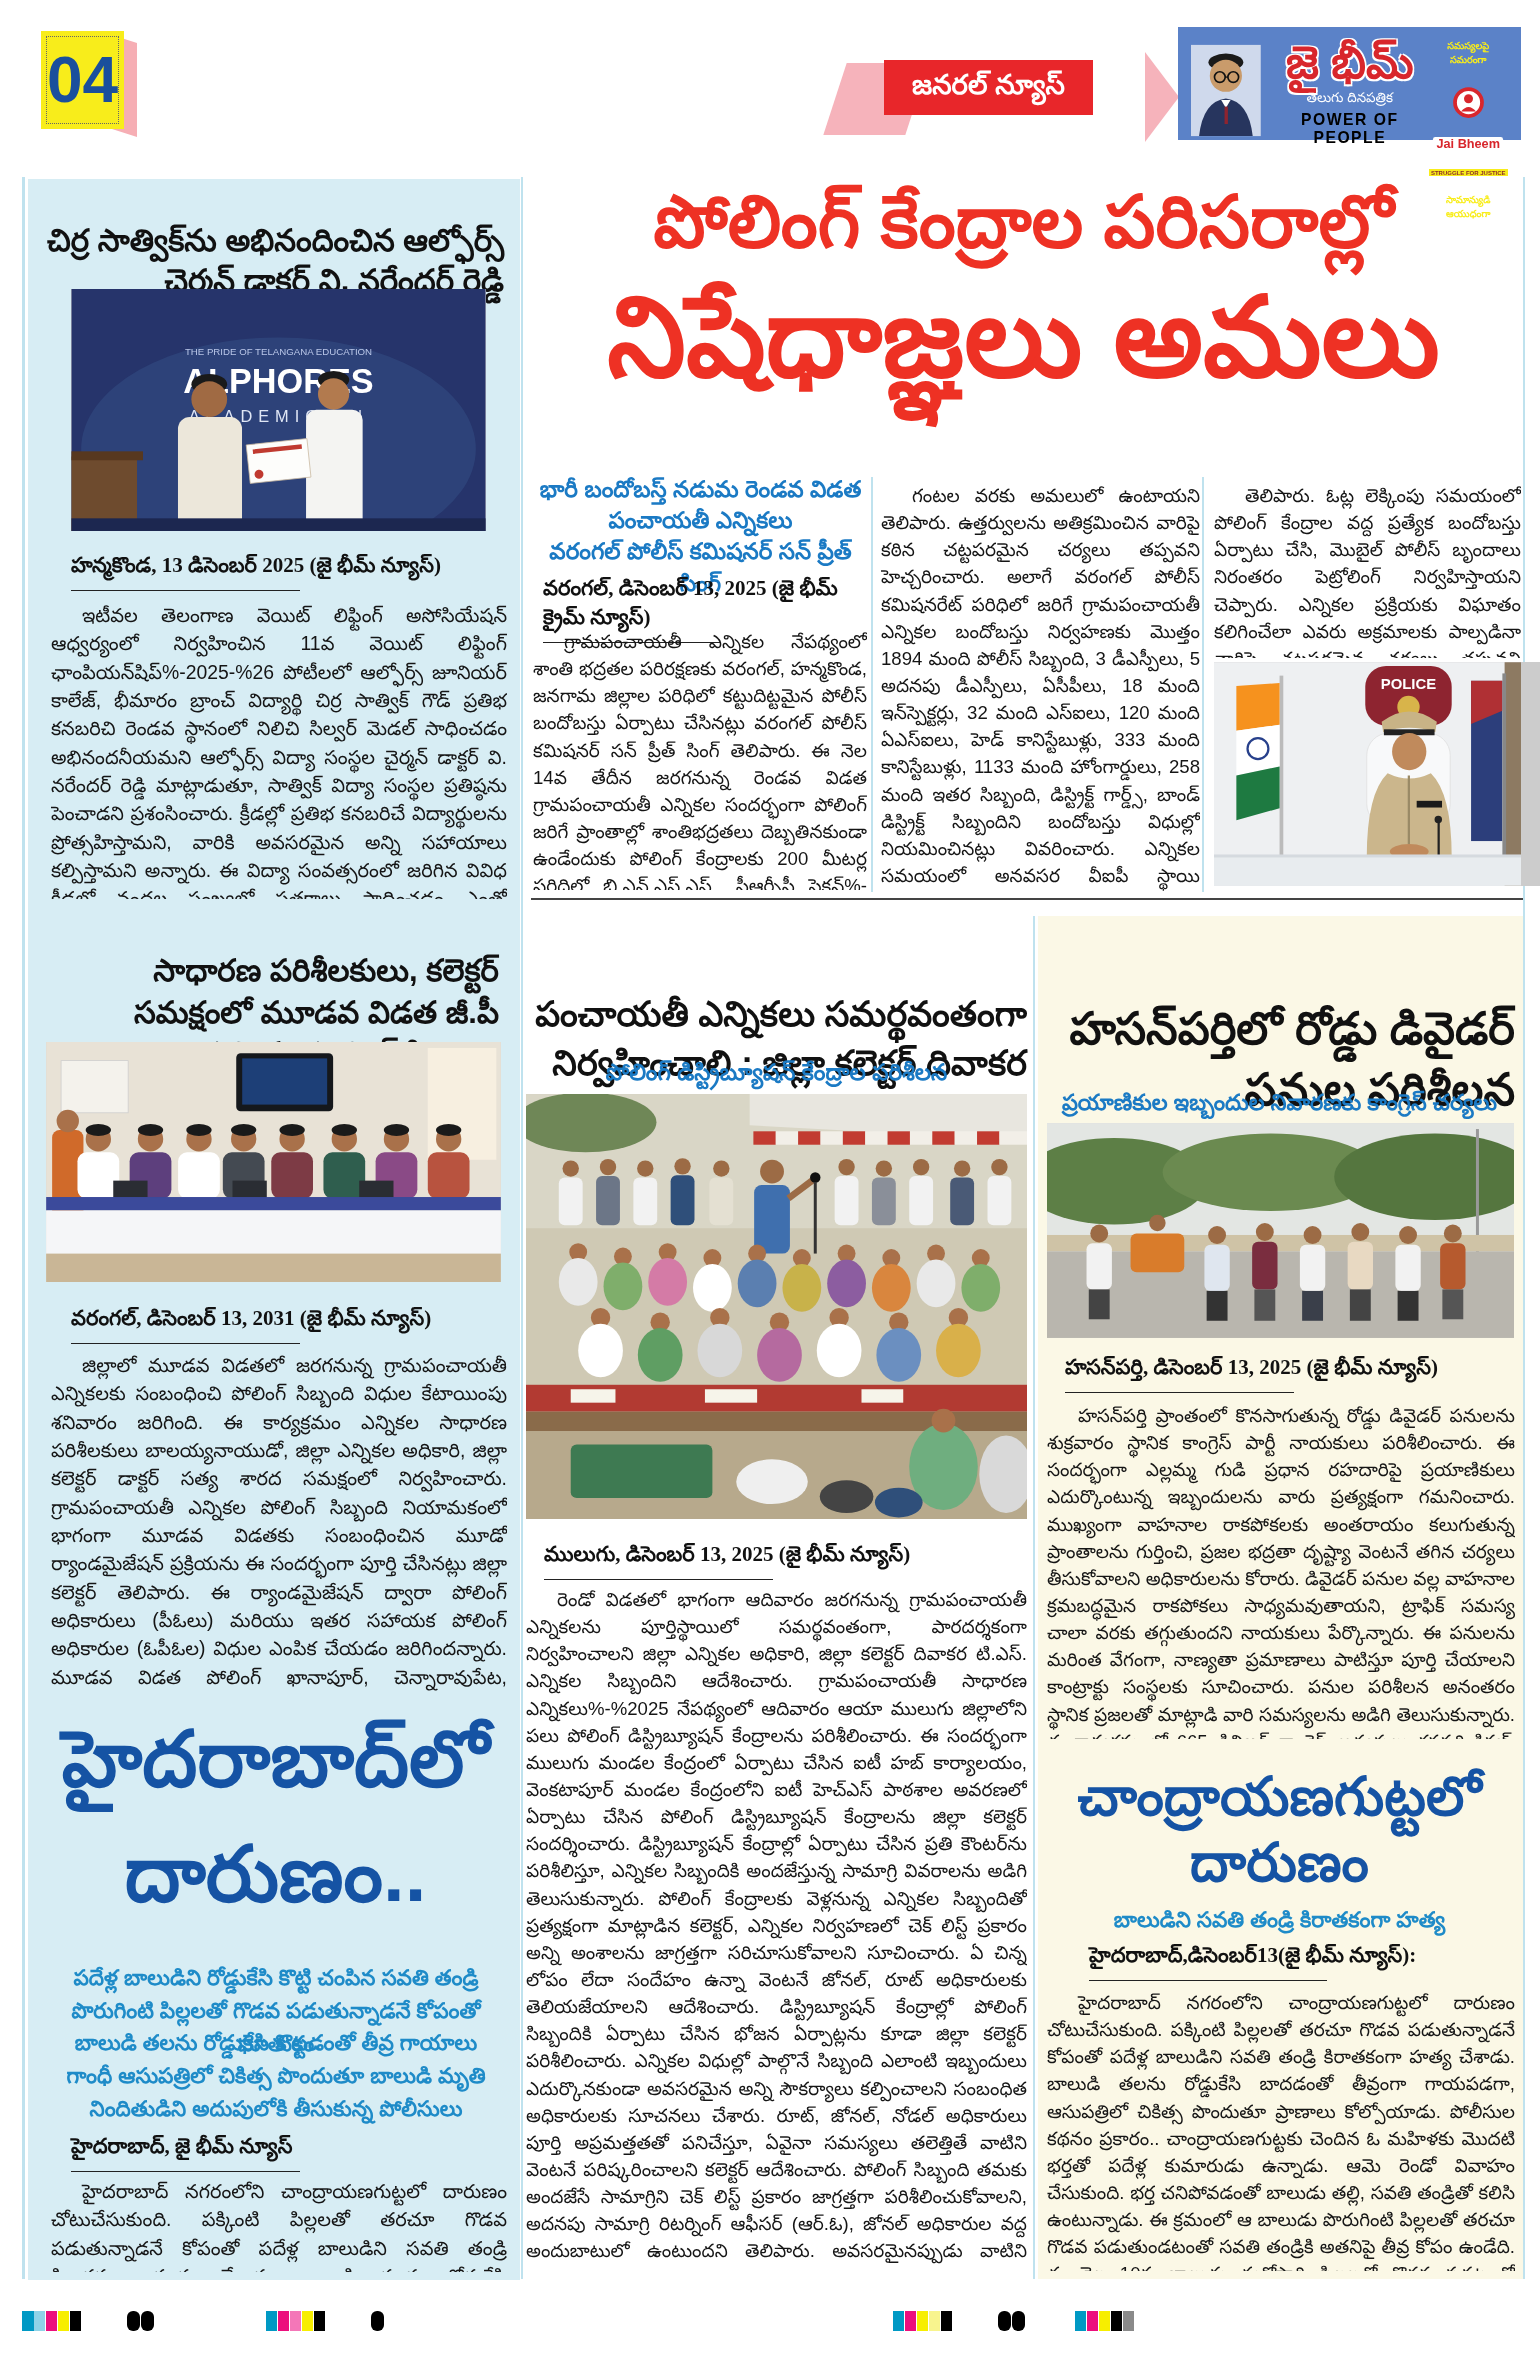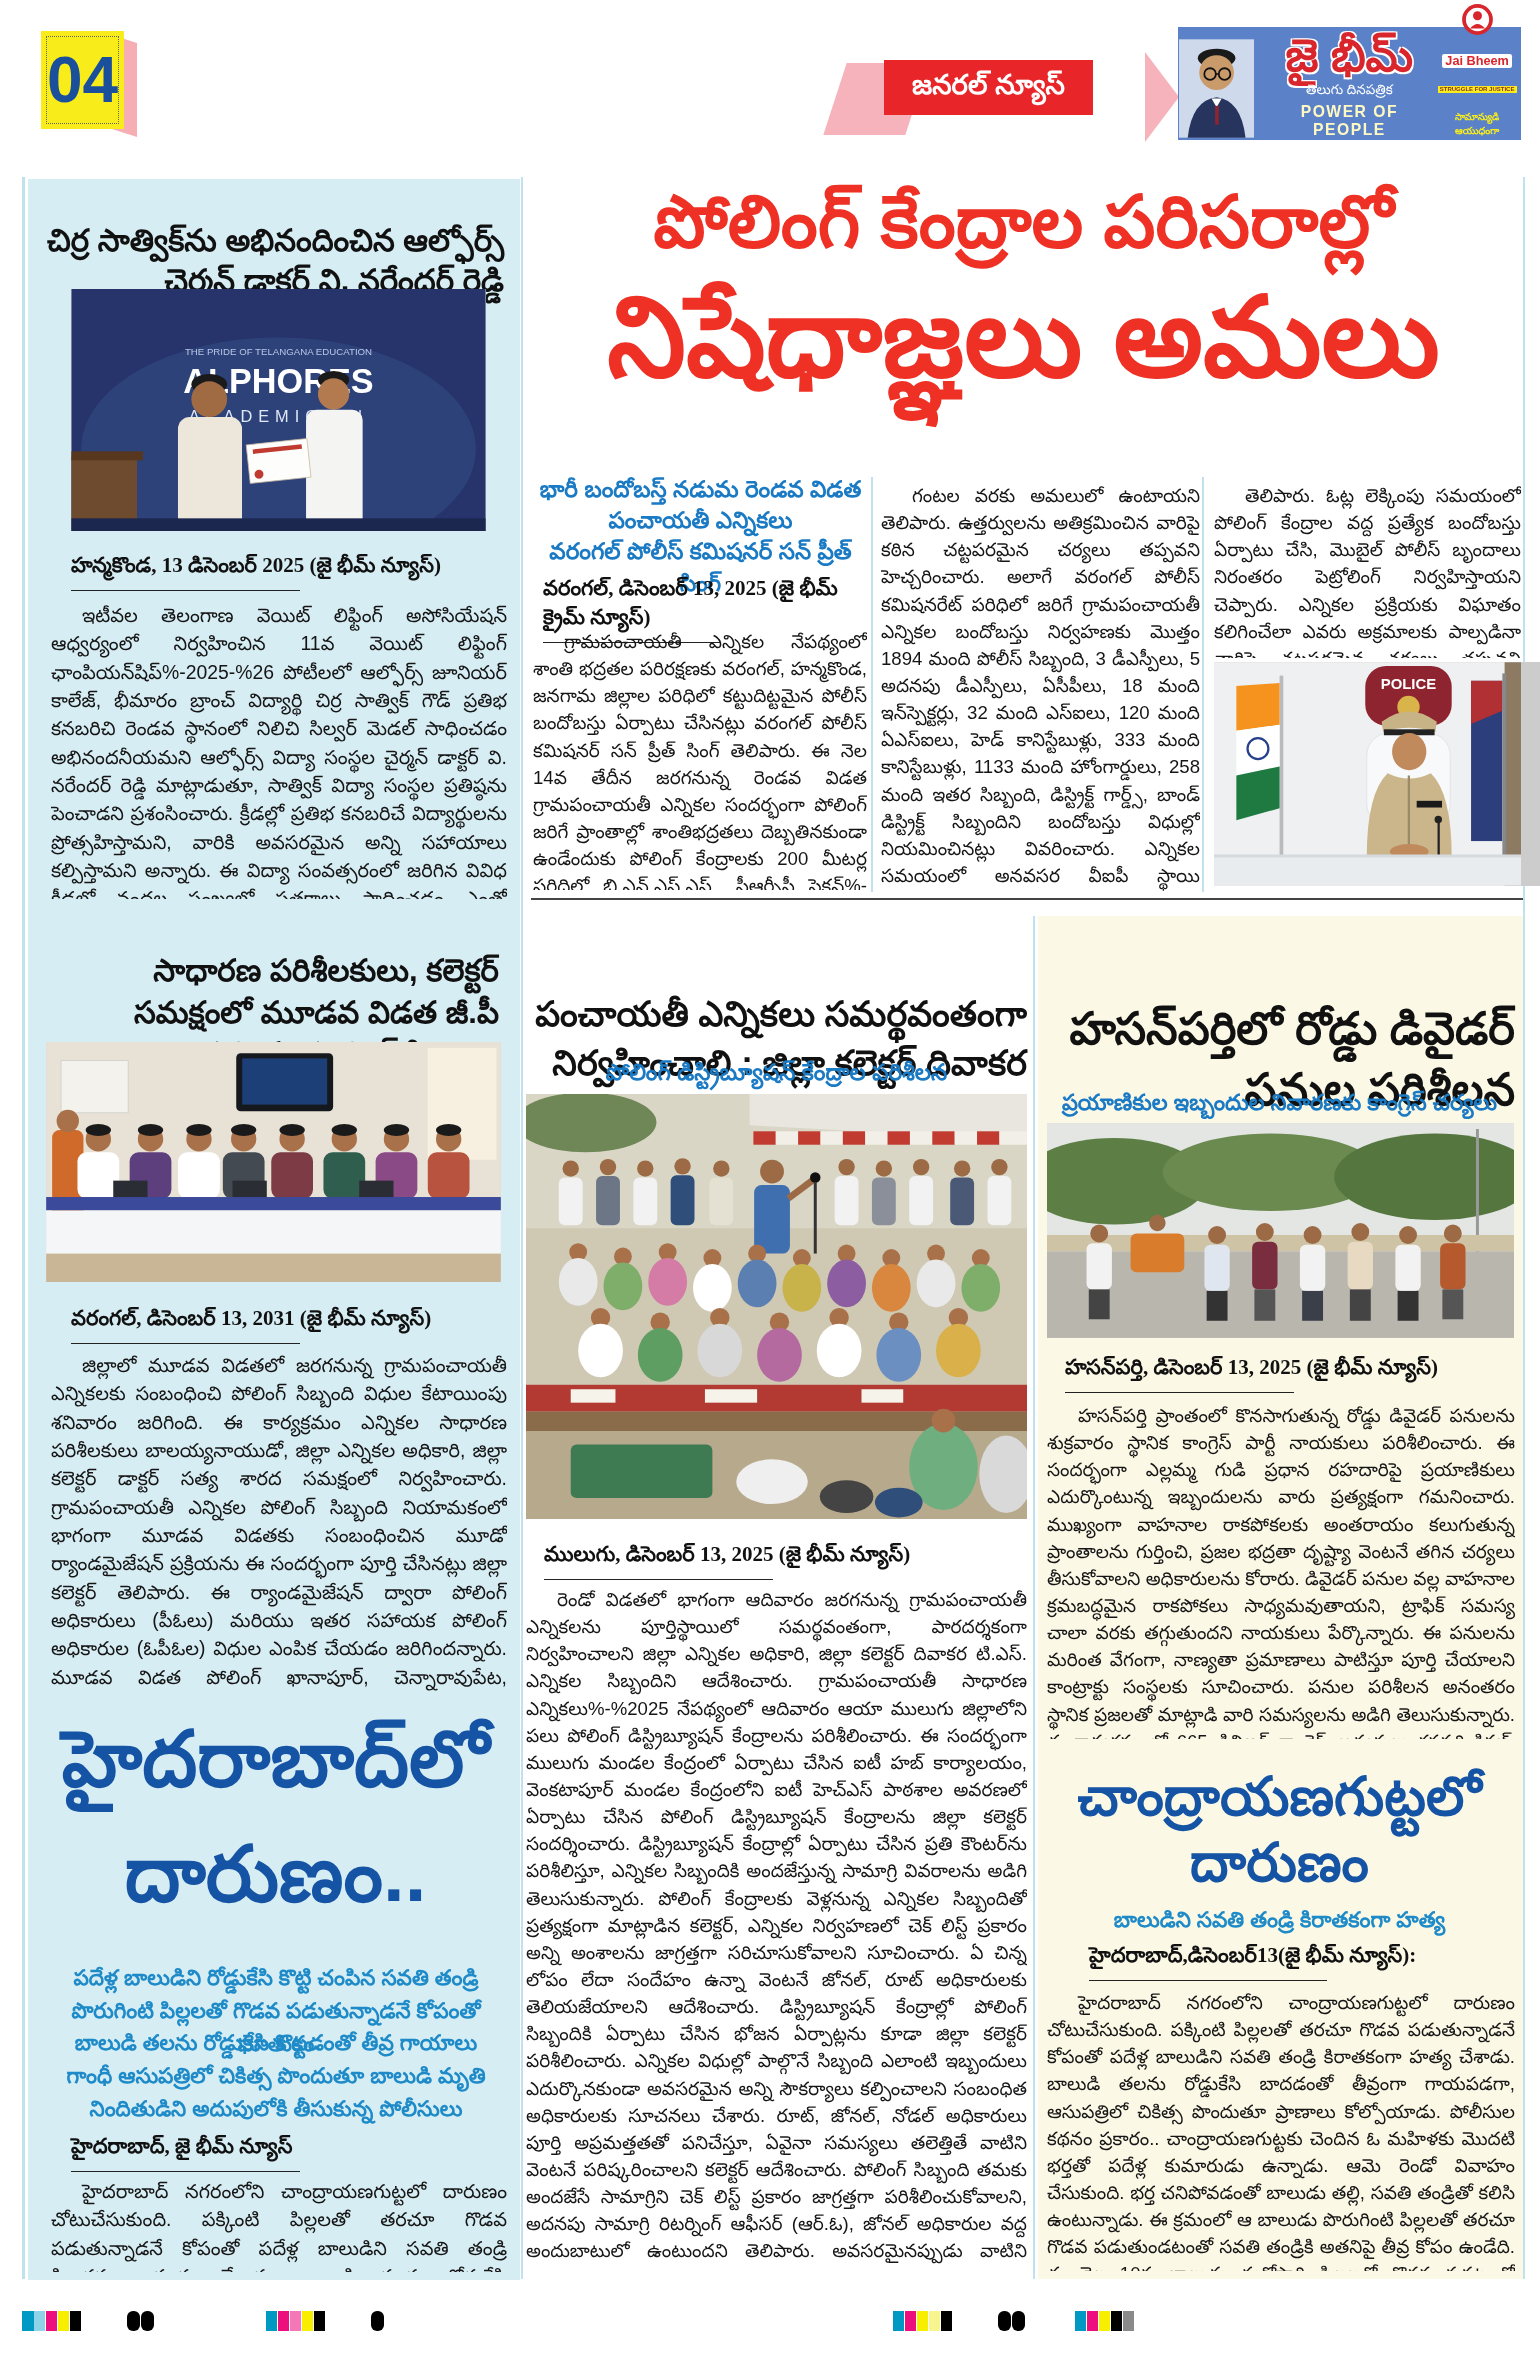--- a/index.html
+++ b/index.html
@@ -14,24 +14,24 @@
   .pgnum-box{position:absolute;left:41px;top:31px;width:83px;height:98px;background:#f8ed1b;
              outline:1.5px dotted #666;outline-offset:-6.7px;display:flex;align-items:center;justify-content:center;}
   .pgnum{font-size:64px;font-weight:800;color:#1a4f9c;line-height:1;}
   .datebar{position:absolute;left:106px;top:66px;width:1059px;height:66px;background:#1a57a5;display:flex;align-items:center;}
   .datebar-text{margin-left:119px;color:#fff;font-size:33px;font-weight:700;letter-spacing:1.5px;}
   .badge-back{position:absolute;left:835px;top:63px;width:82px;height:72px;background:#f6b3bb;transform:skewX(-18deg);}
   .badge{position:absolute;left:884px;top:60px;width:209px;height:55px;background:#e8262a;display:flex;align-items:center;justify-content:center;}
   .badge-text{color:#fff;font-size:27.6px;font-weight:700;}
   .mast-arrow{position:absolute;left:1145px;top:52px;width:0;height:0;border-top:45px solid transparent;
               border-bottom:45px solid transparent;border-left:34px solid #f6b3bb;}
-  .masthead{position:absolute;left:1178px;top:27px;width:343px;height:113px;background:#5b82c8;display:flex;align-items:flex-end;padding:1px;box-sizing:border-box;}
+  .masthead{position:absolute;left:1178px;top:27px;width:343px;height:113px;background:#5b82c8;display:flex;align-items:flex-start;padding:13px;box-sizing:border-box;}
   .mast-title{color:#d8262c;font-size:45px;font-weight:800;line-height:1;text-shadow:1.5px 1.5px 0 #fff,-1.5px -1.5px 0 #fff,1.5px -1.5px 0 #fff,-1.5px 1.5px 0 #fff;}
   .mast-sub{color:#fff;font-size:13.4px;margin-top:4.5px;text-align:center;}
-  .mast-tag{color:#fef9c3;font-size:15.7px;font-weight:800;letter-spacing:1.5px;margin-top:3px;text-align:center;}
+  .mast-tag{color:#000000;font-size:15.7px;font-weight:800;letter-spacing:1.5px;margin-top:3px;text-align:center;}
   .mast-right{margin-left:auto;width:89px;display:flex;flex-direction:column;align-items:center;gap:18px;}
   .mast-slogan{color:#f8ed1b;font-size:9.7px;font-weight:700;text-align:center;}
   .tv-name{color:#d8262c;background:#fff;font-size:12.7px;font-weight:800;padding:0 3px;border-radius:2.2px;}
   .tv-sub{background:#f8ed1b;color:#8a2b2b;font-size:6px;font-weight:700;padding:0.7px 2.2px;}
 
   
   .headline{font-weight:800;color:#111;text-align:right;}
   .subhead{font-weight:700;color:#1b7ac4;text-align:center;}
   .dateline{font-family:"Liberation Serif",serif;font-weight:700;font-size:21px;color:#111;}
   .dateline::after{content:"";display:block;width:55%;height:1.5px;background:#222;margin-top:7.5px;}

